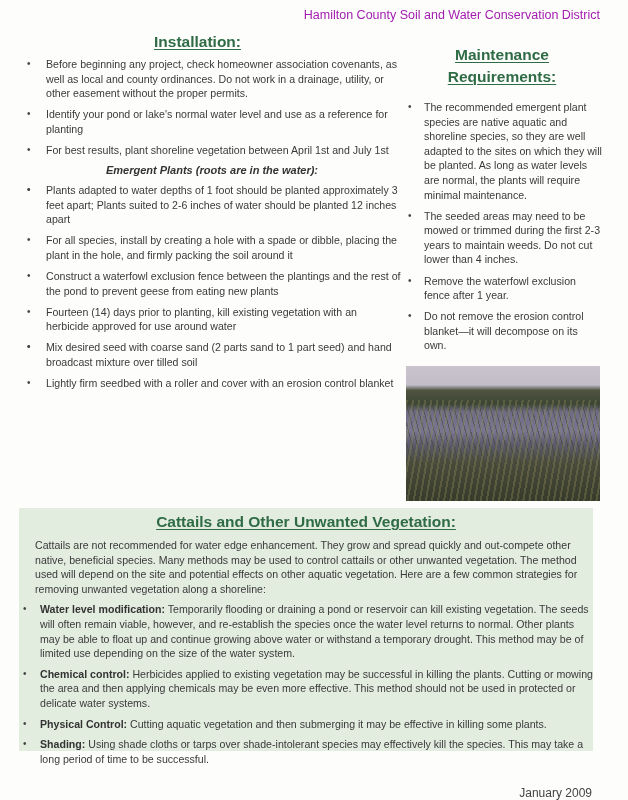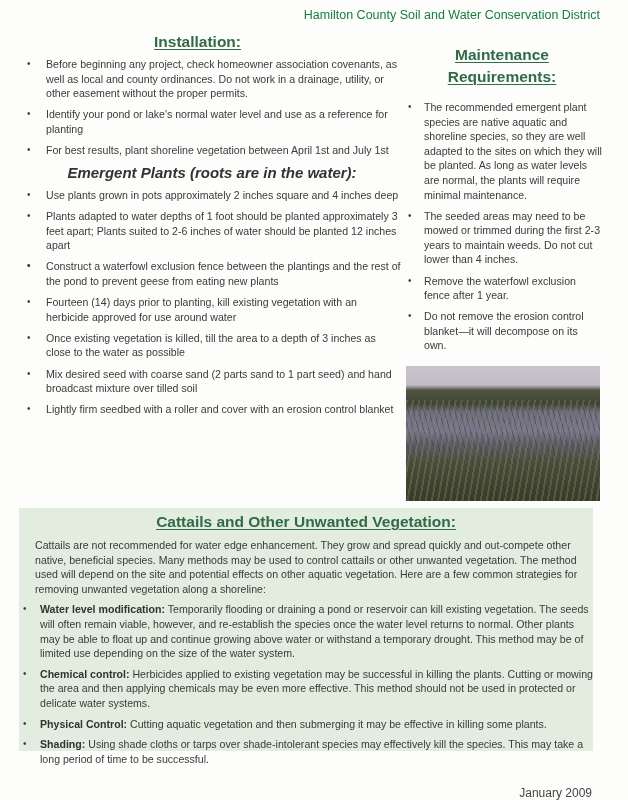--- a/index.html
+++ b/index.html
@@ -1,21 +1,21 @@
 <!DOCTYPE html>
 <html><head>
 <meta charset="utf-8">
 <style>
   html, body { margin: 0; padding: 0; }
   body {
     width: 628px; height: 800px; background: #fdfdfc; position: relative; overflow: hidden;
     font-family: "Liberation Sans", sans-serif; color: #3a3a3a;
   }
   .header-org {
-    position: absolute; top: 8px; right: 28px; font-size: 12.5px; color: #15803d;
+    position: absolute; top: 8px; right: 28px; font-size: 12.5px; color: #a21caf;
   }
   .h-green {
     font-weight: bold; text-decoration: underline; color: #2f6b45;
     text-decoration-thickness: 1px; text-underline-offset: 2px;
   }
   .install-title {
     position: absolute; top: 33px; left: 0; width: 395px; text-align: center; font-size: 15.5px;
   }
   .left-col { position: absolute; top: 57px; left: 22px; width: 380px; }
   .right-col { position: absolute; top: 44px; left: 402px; width: 200px; }
@@ -23,21 +23,21 @@
   ul.bl { list-style: none; margin: 0; padding: 0; }
   ul.bl li {
     position: relative; padding-left: 24px; font-size: 10.6px; line-height: 14.6px; margin-bottom: 6.5px;
   }
   ul.bl li .dot {
     position: absolute; left: 5px; top: 0; font-size: 10px; color: #444;
   }
   .right-col ul.bl li { padding-left: 22px; }
   .right-col ul.bl li .dot { left: 6px; }
   .subhead {
-    text-align: center; font-style: italic; font-weight: bold; font-size: 15px; margin: 1px 0 7px 0; color: #333;
+    text-align: center; font-style: italic; font-weight: bold; font-size: 11px; margin: 1px 0 7px 0; color: #333;
   }
   .photo {
     position: absolute; left: 406px; top: 366px; width: 194px; height: 135px;
     background:
       linear-gradient(180deg, #c9c3cc 0%, #c2bdc9 14%, #4f5440 18%, #3d4535 28%, #6f6b85 34%, #7a7593 48%, #5c5a6c 58%, #4a4b3c 72%, #36392b 100%);
     overflow: hidden;
   }
   .photo .grass {
     position: absolute; left: 0; right: 0; bottom: 0; height: 75%;
     background: repeating-linear-gradient(100deg, rgba(140,140,90,0.35) 0 2px, transparent 2px 6px),
@@ -68,28 +68,28 @@
 <div class="install-title h-green">Installation:</div>
 
 <div class="left-col">
   <ul class="bl">
     <li><span class="dot">•</span><span>Before beginning any project, check homeowner association covenants, as well as local and county ordinances.  Do not work in a drainage, utility, or other easement without the proper permits.</span></li>
     <li><span class="dot">•</span><span>Identify your pond or lake's normal water level and use as a reference for planting</span></li>
     <li><span class="dot">•</span><span>For best results, plant shoreline vegetation between April 1st and July 1st</span></li>
   </ul>
   <div class="subhead">Emergent Plants (roots are in the water):</div>
   <ul class="bl">
-    <li><span class="dot">•</span><span>Use plants grown in pots approximately 2 inches square and 4 inches deep</span></li>
+    <li><span class="dot">•</span></li>
     <li><span class="dot">•</span><span>Plants adapted to water depths of 1 foot should be planted approximately 3 feet apart; Plants suited to 2-6 inches of water should be planted 12 inches apart</span></li>
-    <li><span class="dot">•</span></li>
+    <li><span class="dot">•</span><span>For all species, install by creating a hole with a spade or dibble, placing the plant in the hole, and firmly packing the soil around it</span></li>
     <li><span class="dot">•</span><span>Construct a waterfowl exclusion fence between the plantings and the rest of the pond to prevent geese from eating new plants</span></li>
   </ul>
   <ul class="bl">
     <li><span class="dot">•</span><span>Fourteen (14) days prior to planting, kill existing vegetation with an herbicide approved for use around water</span></li>
-    <li><span class="dot">•</span><span>Once existing vegetation is killed, till the area to a depth of 3 inches as close to the water as possible</span></li>
+    <li><span class="dot">•</span></li>
     <li><span class="dot">•</span><span>Mix desired seed with coarse sand (2 parts sand to 1 part seed) and hand broadcast mixture over tilled soil</span></li>
     <li><span class="dot">•</span><span>Lightly firm seedbed with a roller and cover with an erosion control blanket</span></li>
   </ul>
 </div>
 
 <div class="right-col">
   <div class="maint-title">
     <div class="h-green">Maintenance</div>
     <div class="h-green">Requirements:</div>
   </div>

